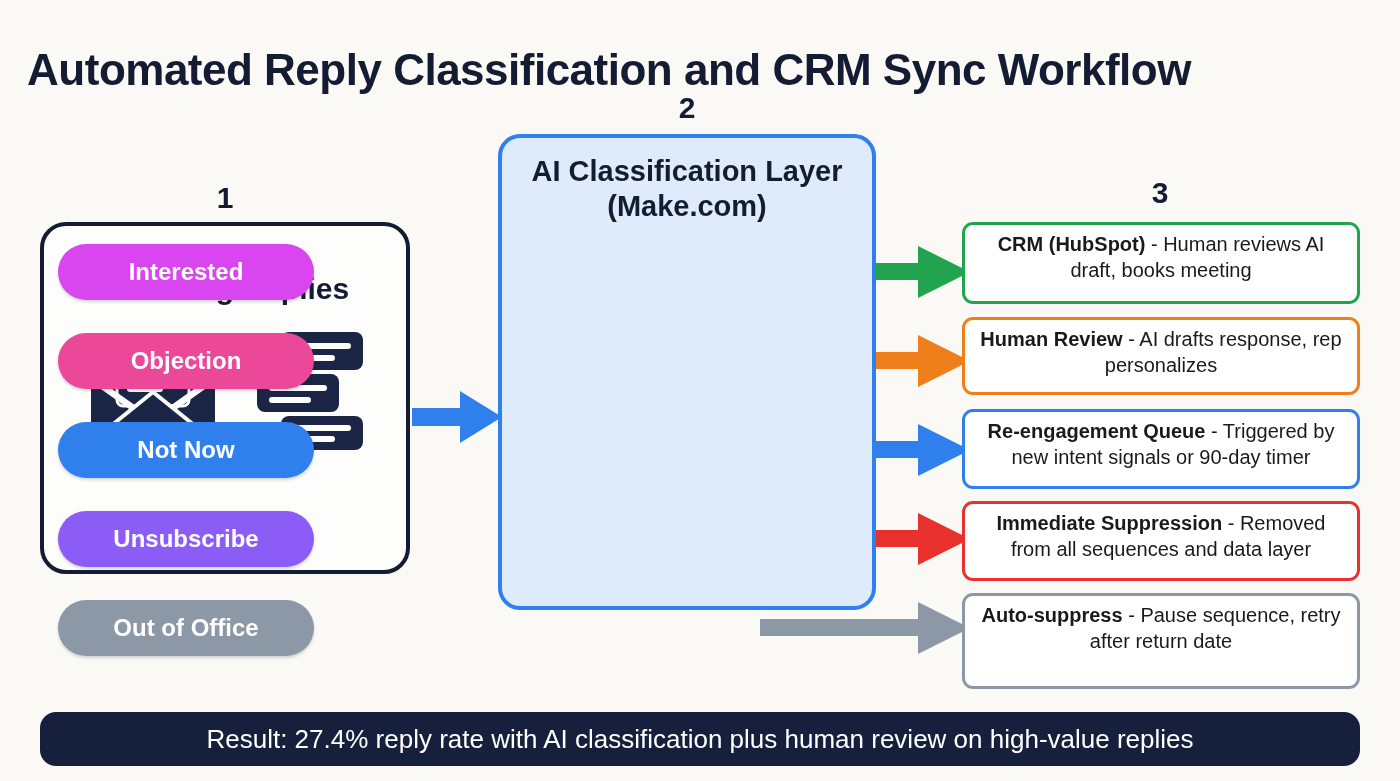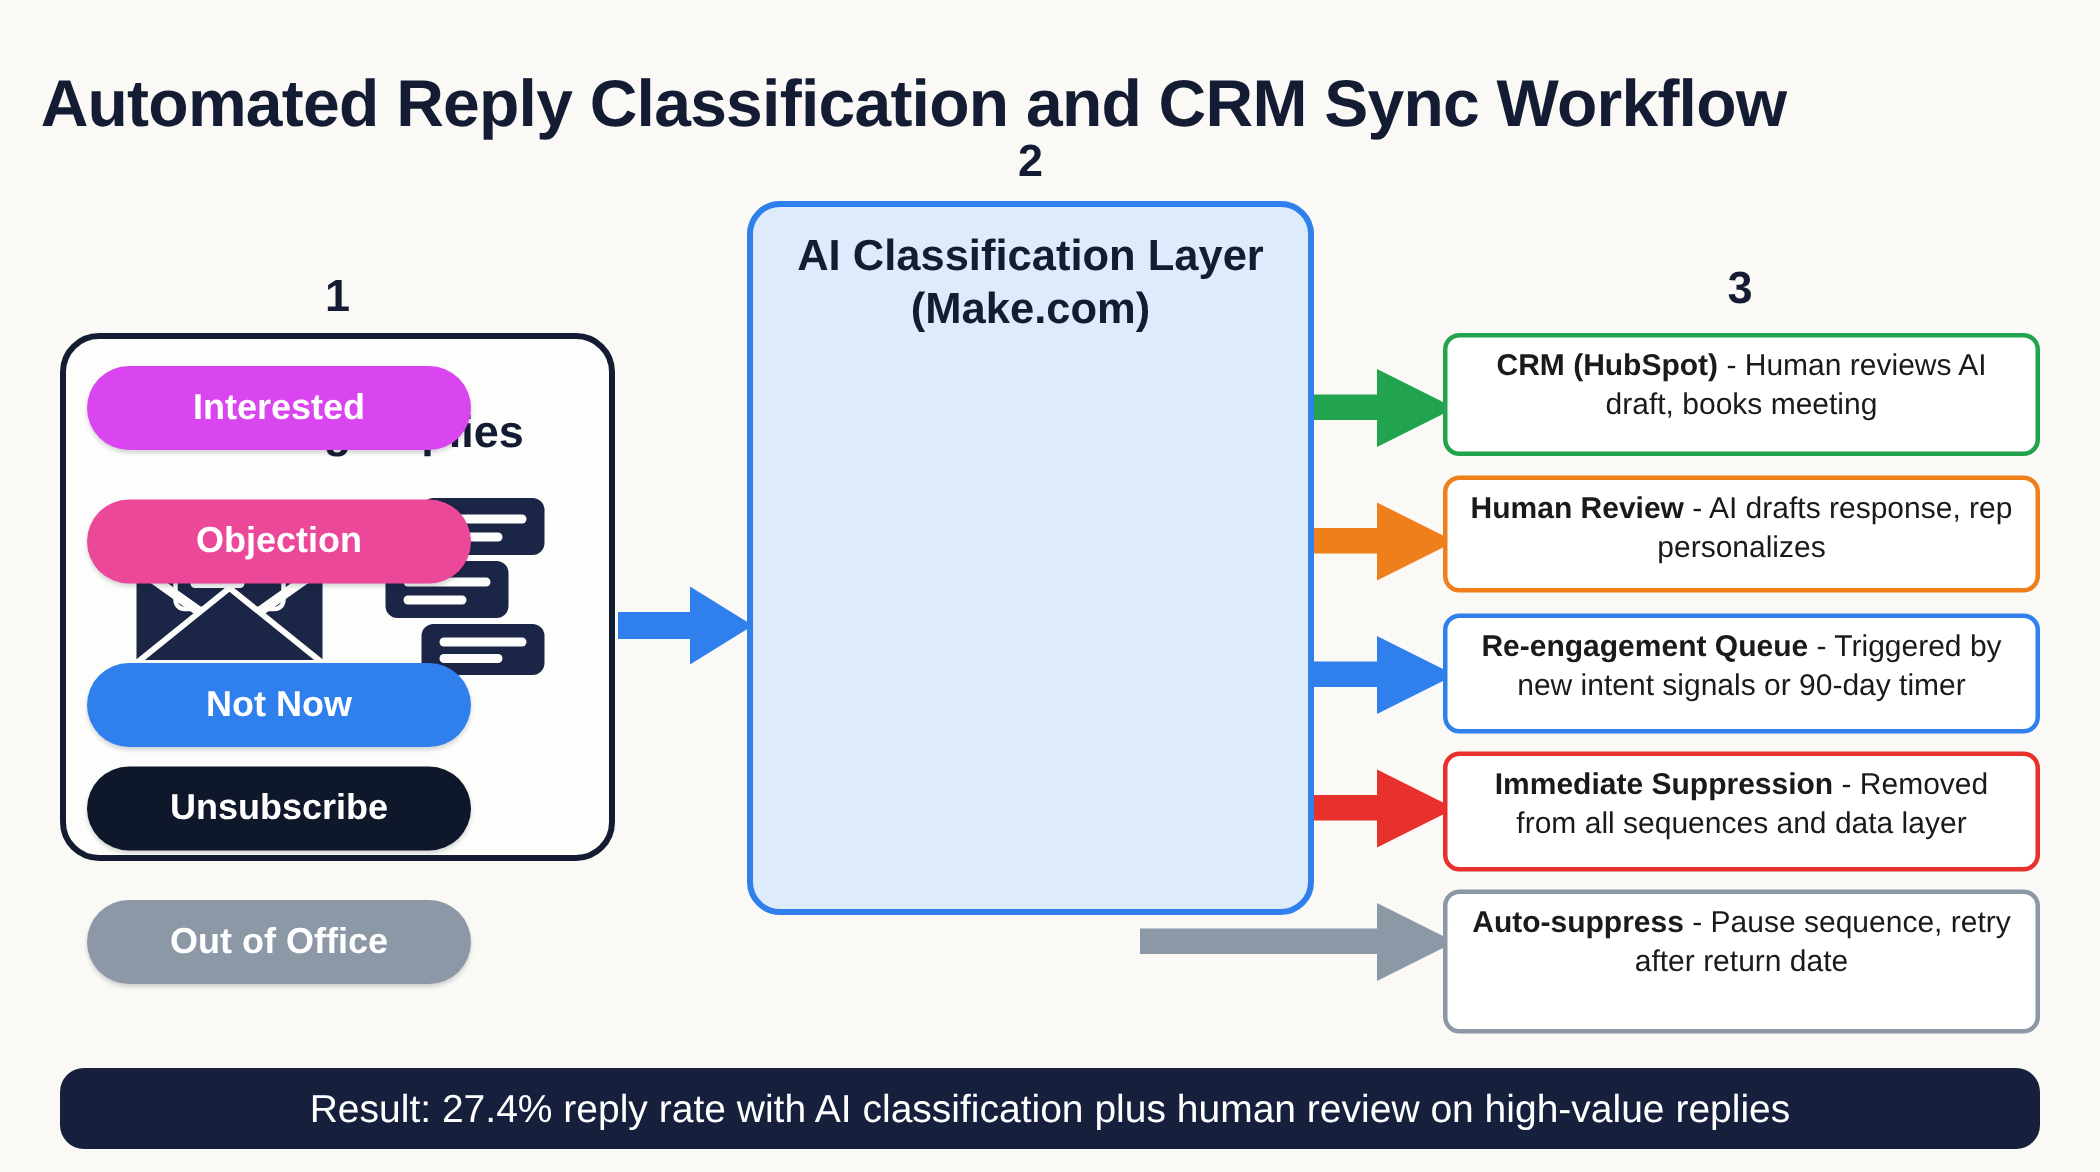--- a/index.html
+++ b/index.html
@@ -244,31 +244,31 @@
       <div class="pill" style="top: 333px; background: #ec4899;">
         <span>Objection</span>
       </div>
       <div class="card" style="top: 317px; height: 78px; border-color: rgb(238, 127, 27);">
         <div><b>Human Review</b><span> - AI drafts response, rep personalizes</span></div>
       </div>
       <div class="connector" style="top: 421px;"><svg width="220" height="58" viewBox="0 0 220 58">
           <rect x="0" y="20" width="168" height="17" fill="#2f80ed"></rect>
           <polygon points="158,3 210,29 158,55" fill="#2f80ed"></polygon>
         </svg></div>
-      <div class="pill" style="top: 442px; background: rgb(47, 128, 237);">
+      <div class="pill" style="top: 422px; background: rgb(47, 128, 237);">
         <span>Not Now</span>
       </div>
       <div class="card" style="top: 409px; height: 80px; border-color: rgb(47, 128, 237);">
         <div><b>Re-engagement Queue</b><span> - Triggered by new intent signals or 90-day timer</span></div>
       </div>
       <div class="connector" style="top: 510px;"><svg width="220" height="58" viewBox="0 0 220 58">
           <rect x="0" y="20" width="168" height="17" fill="#e8302c"></rect>
           <polygon points="158,3 210,29 158,55" fill="#e8302c"></polygon>
         </svg></div>
-      <div class="pill" style="top: 511px; background: #0f172a;">
+      <div class="pill" style="top: 511px; background: #8b5cf6;">
         <span>Unsubscribe</span>
       </div>
       <div class="card" style="top: 501px; height: 80px; border-color: rgb(232, 48, 44);">
         <div><b>Immediate Suppression</b><span> - Removed from all sequences and data layer</span></div>
       </div>
       <div class="connector" style="top: 599px;"><svg width="220" height="58" viewBox="0 0 220 58">
           <rect x="0" y="20" width="168" height="17" fill="#8d98a7"></rect>
           <polygon points="158,3 210,29 158,55" fill="#8d98a7"></polygon>
         </svg></div>
       <div class="pill" style="top: 600px; background: rgb(141, 152, 167);">

